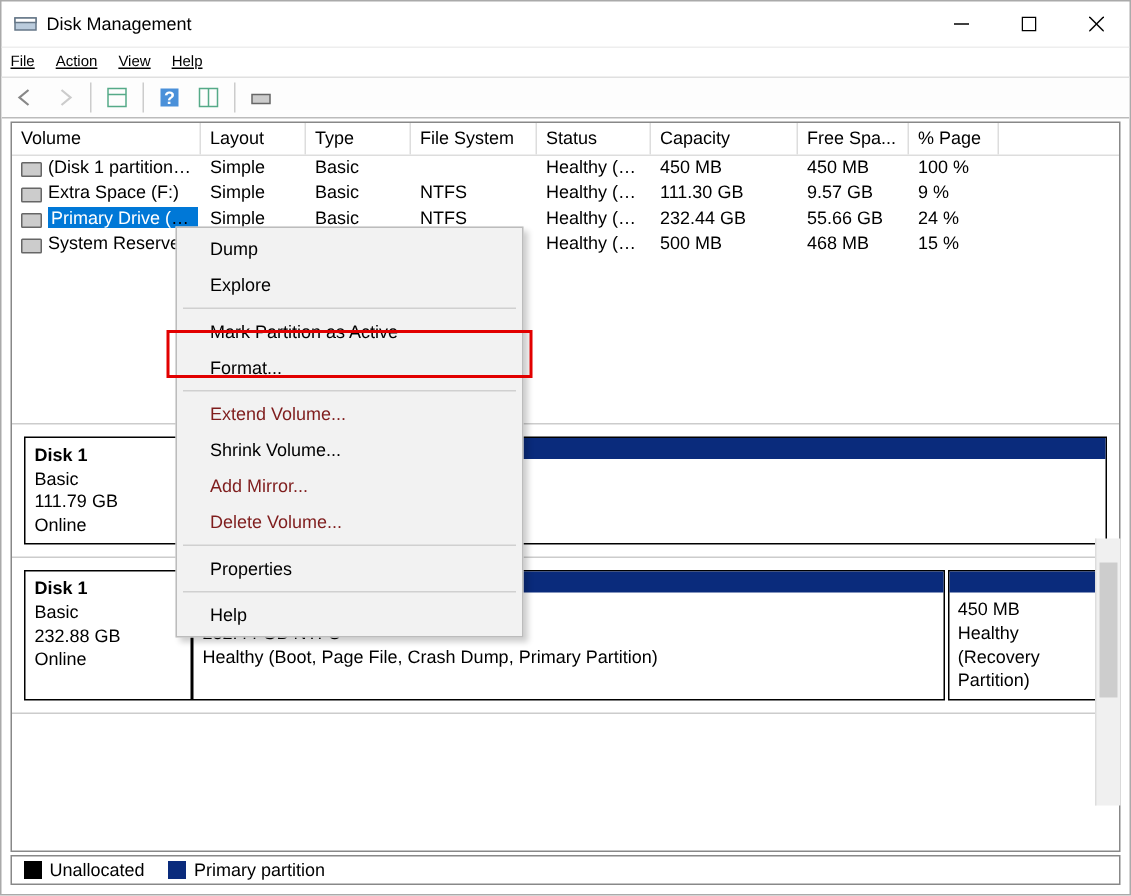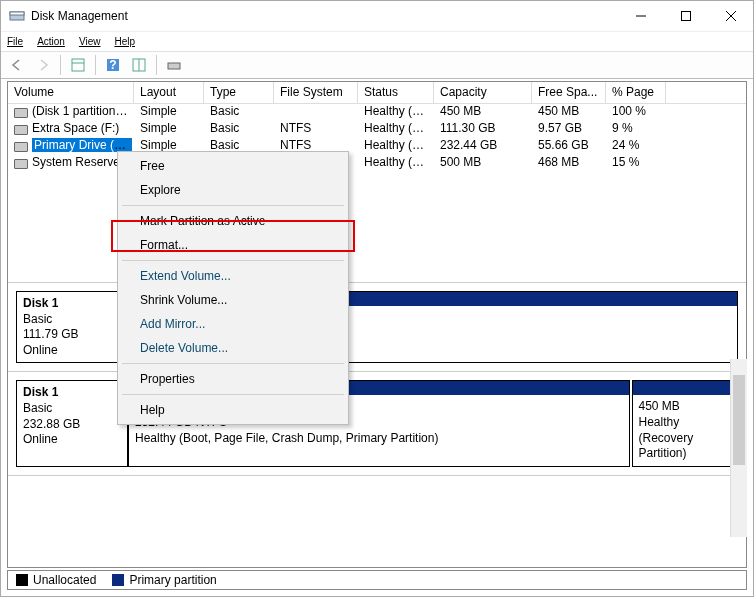--- a/index.html
+++ b/index.html
@@ -40,21 +40,21 @@
 .partstripe { height: 14px; background: #0a2b7c; }
 .partbody { padding: 4px 6px; font-size: 12px; line-height: 1.3; flex: 1; }
 
 .legend { position: absolute; left: 6px; right: 6px; bottom: 6px; height: 20px; border: 1px solid #888; display: flex; align-items: center; padding: 0 8px; gap: 16px; background: #fff; }
 .legitem { display: flex; align-items: center; gap: 5px; font-size: 12px; }
 .sw { width: 12px; height: 12px; }
 
 
 .ctxmenu { position: absolute; left: 116px; top: 150px; width: 232px; background: #f2f2f2; border: 1px solid #bcbcbc; box-shadow: 3px 3px 4px rgba(0,0,0,0.2); padding: 2px; z-index: 50; }
 .ctxmenu .mi { padding: 5px 20px; font-size: 12px; white-space: nowrap; }
-.ctxmenu .mi.disabled { color: #0c4a6e; }
+.ctxmenu .mi.disabled { color: #7f1d1d; }
 .ctxmenu .mi.hl { background: #91c9f7; }
 .ctxmenu hr { border: none; border-top: 1px solid #d0d0d0; margin: 3px 2px; }
 
 .redbox { position: absolute; left: 110px; top: 219px; width: 244px; height: 32px; border: 2px solid #e20000; z-index: 60; pointer-events: none; }
 
 .scrollbar-v { position:absolute; right:6px; top:358px; width:17px; height:178px; background:#f0f0f0; border-left:1px solid #ddd;}
 .scrollbar-v .thumb{ position:absolute; top:16px; left:2px; right:2px; height:90px; background:#cdcdcd;}
 </style>
 </head>
 <body>
@@ -220,21 +220,21 @@
     <span class="sw" style="background:#000"></span>
     <span>Unallocated</span>
   </div>
   <div class="legitem">
     <span class="sw" style="background:#0a2b7c"></span>
     <span>Primary partition</span>
   </div>
 </div>
 
 <div class="ctxmenu" id="ctx">
-    <div class="mi">Free</div>
+    <div class="mi">Dump</div>
     <div class="mi">Explore</div>
     <hr>
     <div class="mi">Mark Partition as Active</div>
     <div class="mi">Format...</div>
     <hr>
     <div class="mi disabled">Extend Volume...</div>
     <div class="mi">Shrink Volume...</div>
     <div class="mi disabled">Add Mirror...</div>
     <div class="mi disabled">Delete Volume...</div>
     <hr>

